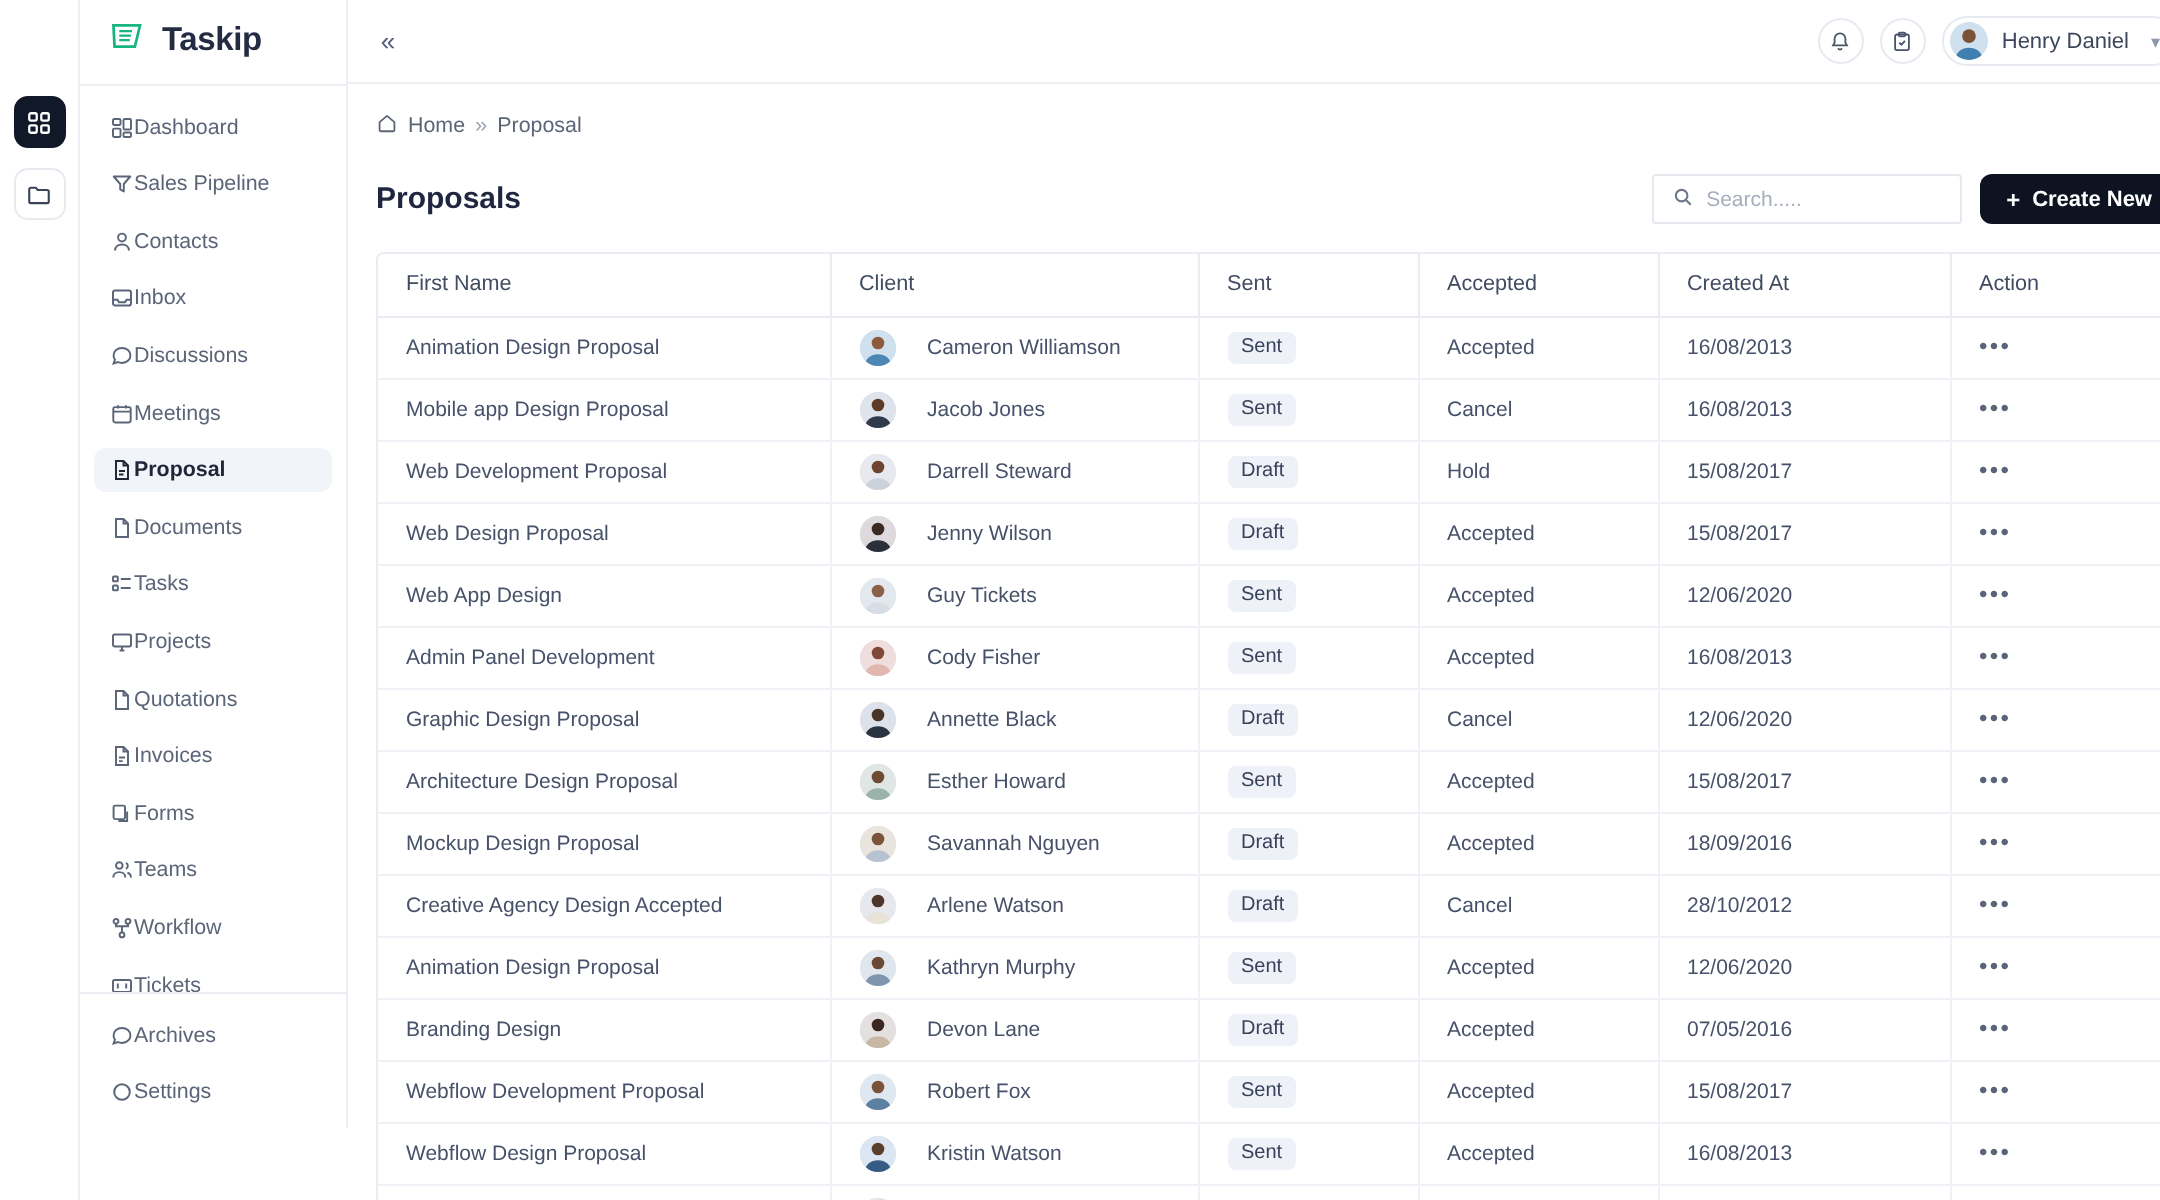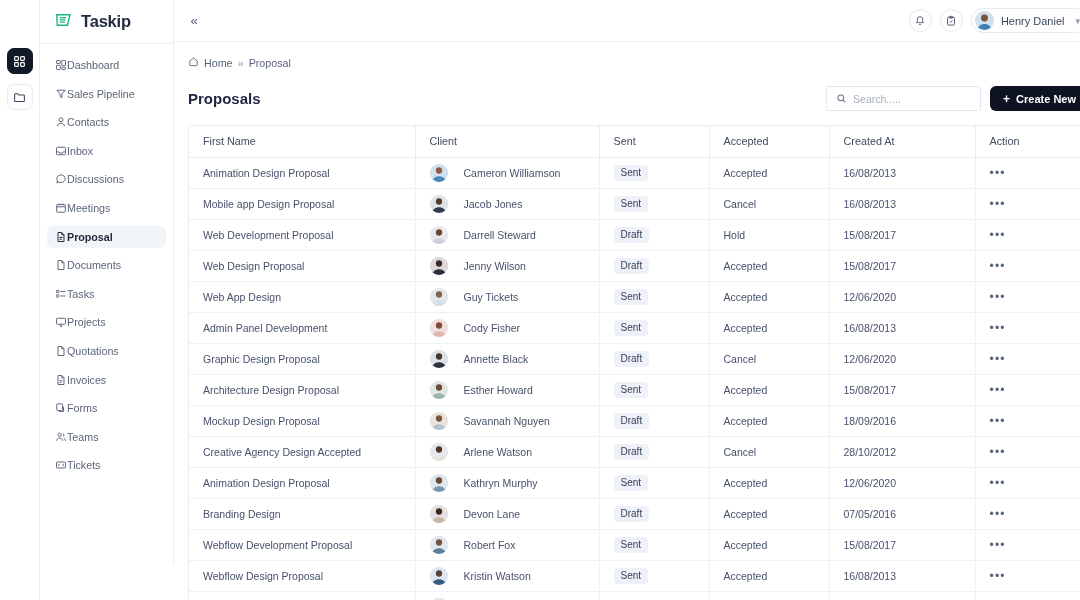--- a/index.html
+++ b/index.html
@@ -280,28 +280,57 @@
             <circle cx="6.2" cy="5" r="2.2"></circle>
               <path d="M2.2 13c0-2.2 1.8-3.6 4-3.6s4 1.4 4 3.6"></path>
             <path d="M10.6 3.2a2.2 2.2 0 010 4M11.6 9.8c1.4.4 2.4 1.5 2.4 3.2"></path>
           </svg>
           </span>
         <span>Teams</span>
       </div>
       <div class="nav-item">
         <span class="nav-ico">
           <svg width="12" height="12" viewBox="0 0 16 16" fill="none" stroke="#5b6578" stroke-width="1.3">
+            <circle cx="4" cy="3.6" r="1.6"></circle>
+              <circle cx="12" cy="3.6" r="1.6"></circle>
+              <circle cx="8" cy="12.6" r="1.6"></circle>
+            <path d="M4 5.2v1.6h8V5.2M8 6.8V11"></path>
+          </svg>
+          </span>
+        <span>Workflow</span>
+      </div>
+      <div class="nav-item">
+        <span class="nav-ico">
+          <svg width="12" height="12" viewBox="0 0 16 16" fill="none" stroke="#5b6578" stroke-width="1.3">
             <rect x="2" y="4" width="12" height="8" rx="1.2"></rect>
               <path d="M5.2 6.4v3.2M10.8 6.4v3.2"></path>
           </svg>
           </span>
         <span>Tickets</span>
       </div>
     </div>
 
+    <div class="nav-foot">
+      <div class="nav-item">
+        <span class="nav-ico">
+          <svg width="12" height="12" viewBox="0 0 16 16" fill="none" stroke="#5b6578" stroke-width="1.3">
+            <path d="M13.6 7.6c0 3-2.5 5-5.6 5-1 0-1.9-.2-2.7-.6L2.4 13l.9-2.5A5 5 0 012.4 7.6c0-3 2.5-5 5.6-5s5.6 2 5.6 5z"></path>
+          </svg>
+          </span>
+        <span>Archives</span>
+      </div>
+      <div class="nav-item">
+        <span class="nav-ico">
+          <svg width="12" height="12" viewBox="0 0 16 16" fill="none" stroke="#5b6578" stroke-width="1.3">
+            <circle cx="8" cy="8" r="5.2"></circle>
+          </svg>
+          </span>
+        <span>Settings</span>
+      </div>
+    </div>
   </div>
 
   <div class="main">
     <div class="topbar">
       <div class="collapse">«</div>
       <div class="topbar-right">
         <div class="circ-btn">
           <svg width="12" height="12" viewBox="0 0 16 16" fill="none" stroke="#49536a" stroke-width="1.2">
             <path d="M8 2.2a3.6 3.6 0 013.6 3.6v2.6l1 1.8H3.4l1-1.8V5.8A3.6 3.6 0 018 2.2z"></path>
             <path d="M6.8 12.2a1.25 1.25 0 002.4 0"></path>

